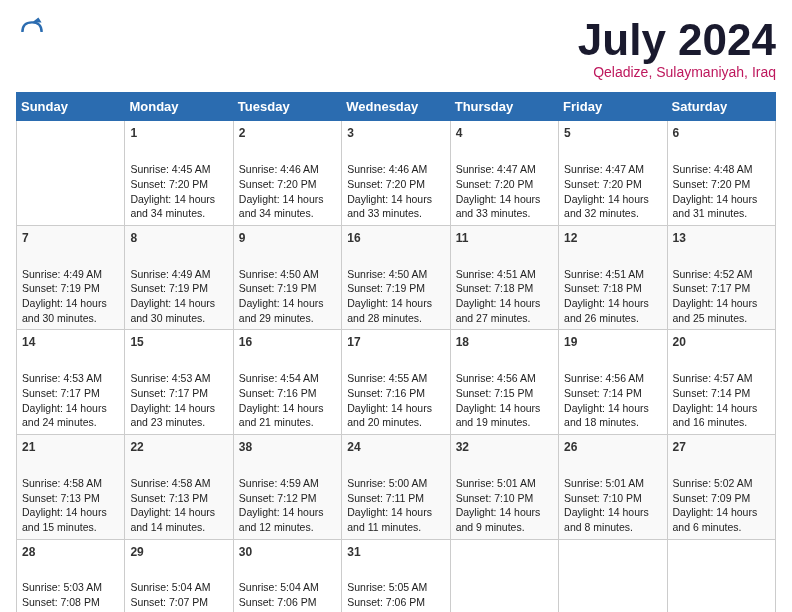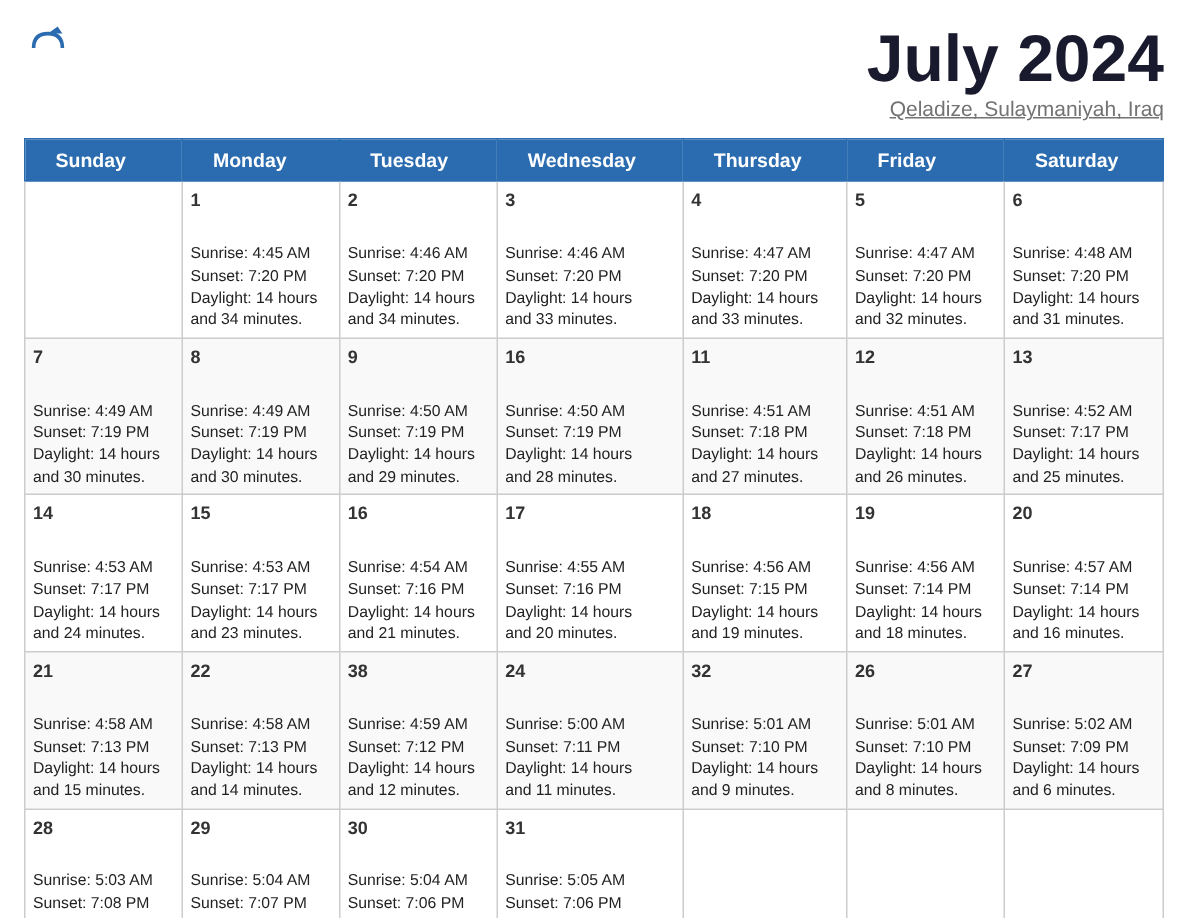--- a/index.html
+++ b/index.html
@@ -38,34 +38,33 @@
       text-align: right;
     }
     .month-title {
       font-size: 44px;
       font-weight: bold;
       color: #1a1a2e;
       line-height: 1.1;
     }
     .location {
       font-size: 14px;
-      color: #737373;
-      text-decoration: underline;
+      color: #be185d;
     }
     table {
       width: 100%;
       border-collapse: collapse;
       font-size: 11px;
     }
     thead tr {
       background-color: #2b6cb0;
       color: white;
     }
     thead th {
-      padding: 6px 20px;
+      padding: 6px 4px;
       text-align: left;
       font-size: 13px;
       font-weight: 600;
       border: 1px solid #2b6cb0;
     }
     tbody tr {
       vertical-align: top;
     }
     tbody td {
       border: 1px solid #ccc;

